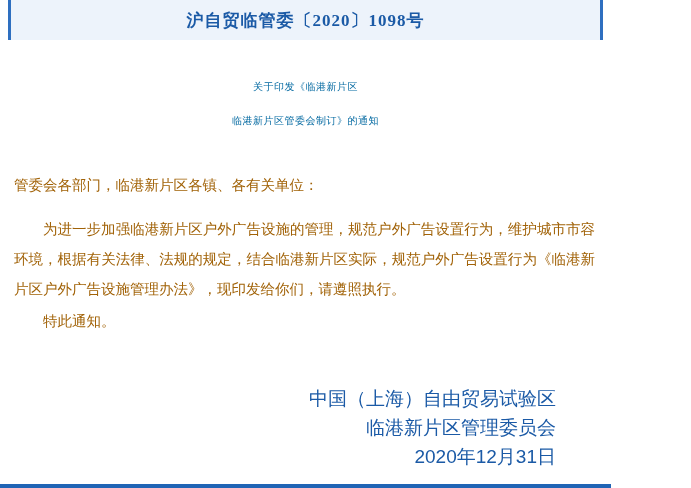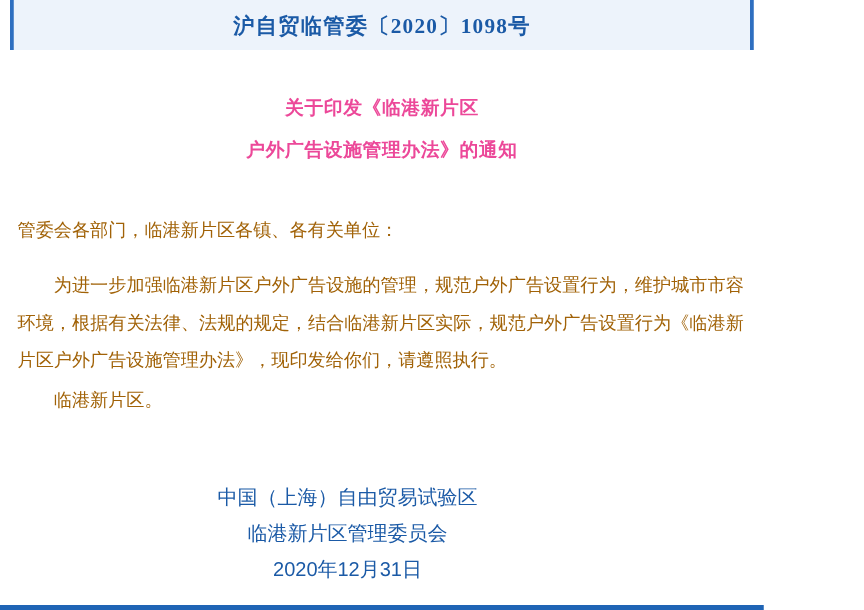--- a/index.html
+++ b/index.html
@@ -47,23 +47,23 @@
     letter-spacing: 1px;
     color: #1b5aa6;
     font-family: "Liberation Serif", serif;
   }
   .title-block {
     margin-top: 30px;
     text-align: center;
     line-height: 34px;
   }
   .title-line {
-    font-size: 15px;
-    font-weight: bold;
-    color: #ec4899;
+    font-size: 10px;
+    font-weight: normal;
+    color: #0369a1;
     letter-spacing: 0.5px;
   }
   .body-block {
     margin-top: 32px;
     padding: 0 16px 0 14px;
     font-size: 14.5px;
     line-height: 30px;
     color: #a16207;
   }
   .salutation {
@@ -73,22 +73,22 @@
     text-indent: 2em;
     text-align: justify;
     margin: 0;
   }
   .para + .para {
     margin-top: 2px;
   }
   .signature {
     margin-top: 48px;
     padding-right: 55px;
-    text-align: center;
-    font-size: 16px;
+    text-align: right;
+    font-size: 19px;
     line-height: 29px;
     color: #1b5aa6;
   }
   .sig-line {
     display: block;
   }
   .bottom-rule {
     position: absolute;
     left: 0;
     right: 0;
@@ -102,27 +102,27 @@
 
 <div class="page">
 
   <div class="doc-number-band">
     <div class="band-bg"></div>
     <div class="doc-number">沪自贸临管委〔2020〕1098号</div>
   </div>
 
   <div class="title-block">
     <div class="title-line">关于印发《临港新片区</div>
-    <div class="title-line">户外广告设施管理办法》的通知</div>
+    <div class="title-line">临港新片区管委会制订》的通知</div>
   </div>
 
   <div class="body-block">
     <div class="salutation">管委会各部门，临港新片区各镇、各有关单位：</div>
     <p class="para">为进一步加强临港新片区户外广告设施的管理，规范户外广告设置行为，维护城市市容环境，根据有关法律、法规的规定，结合临港新片区实际，规范户外广告设置行为《临港新片区户外广告设施管理办法》，现印发给你们，请遵照执行。</p>
-    <p class="para">临港新片区。</p>
+    <p class="para">特此通知。</p>
   </div>
 
   <div class="signature">
     <span class="sig-line">中国（上海）自由贸易试验区</span>
     <span class="sig-line">临港新片区管理委员会</span>
     <span class="sig-line">2020年12月31日</span>
   </div>
 
   <div class="bottom-rule"></div>
 </div>

